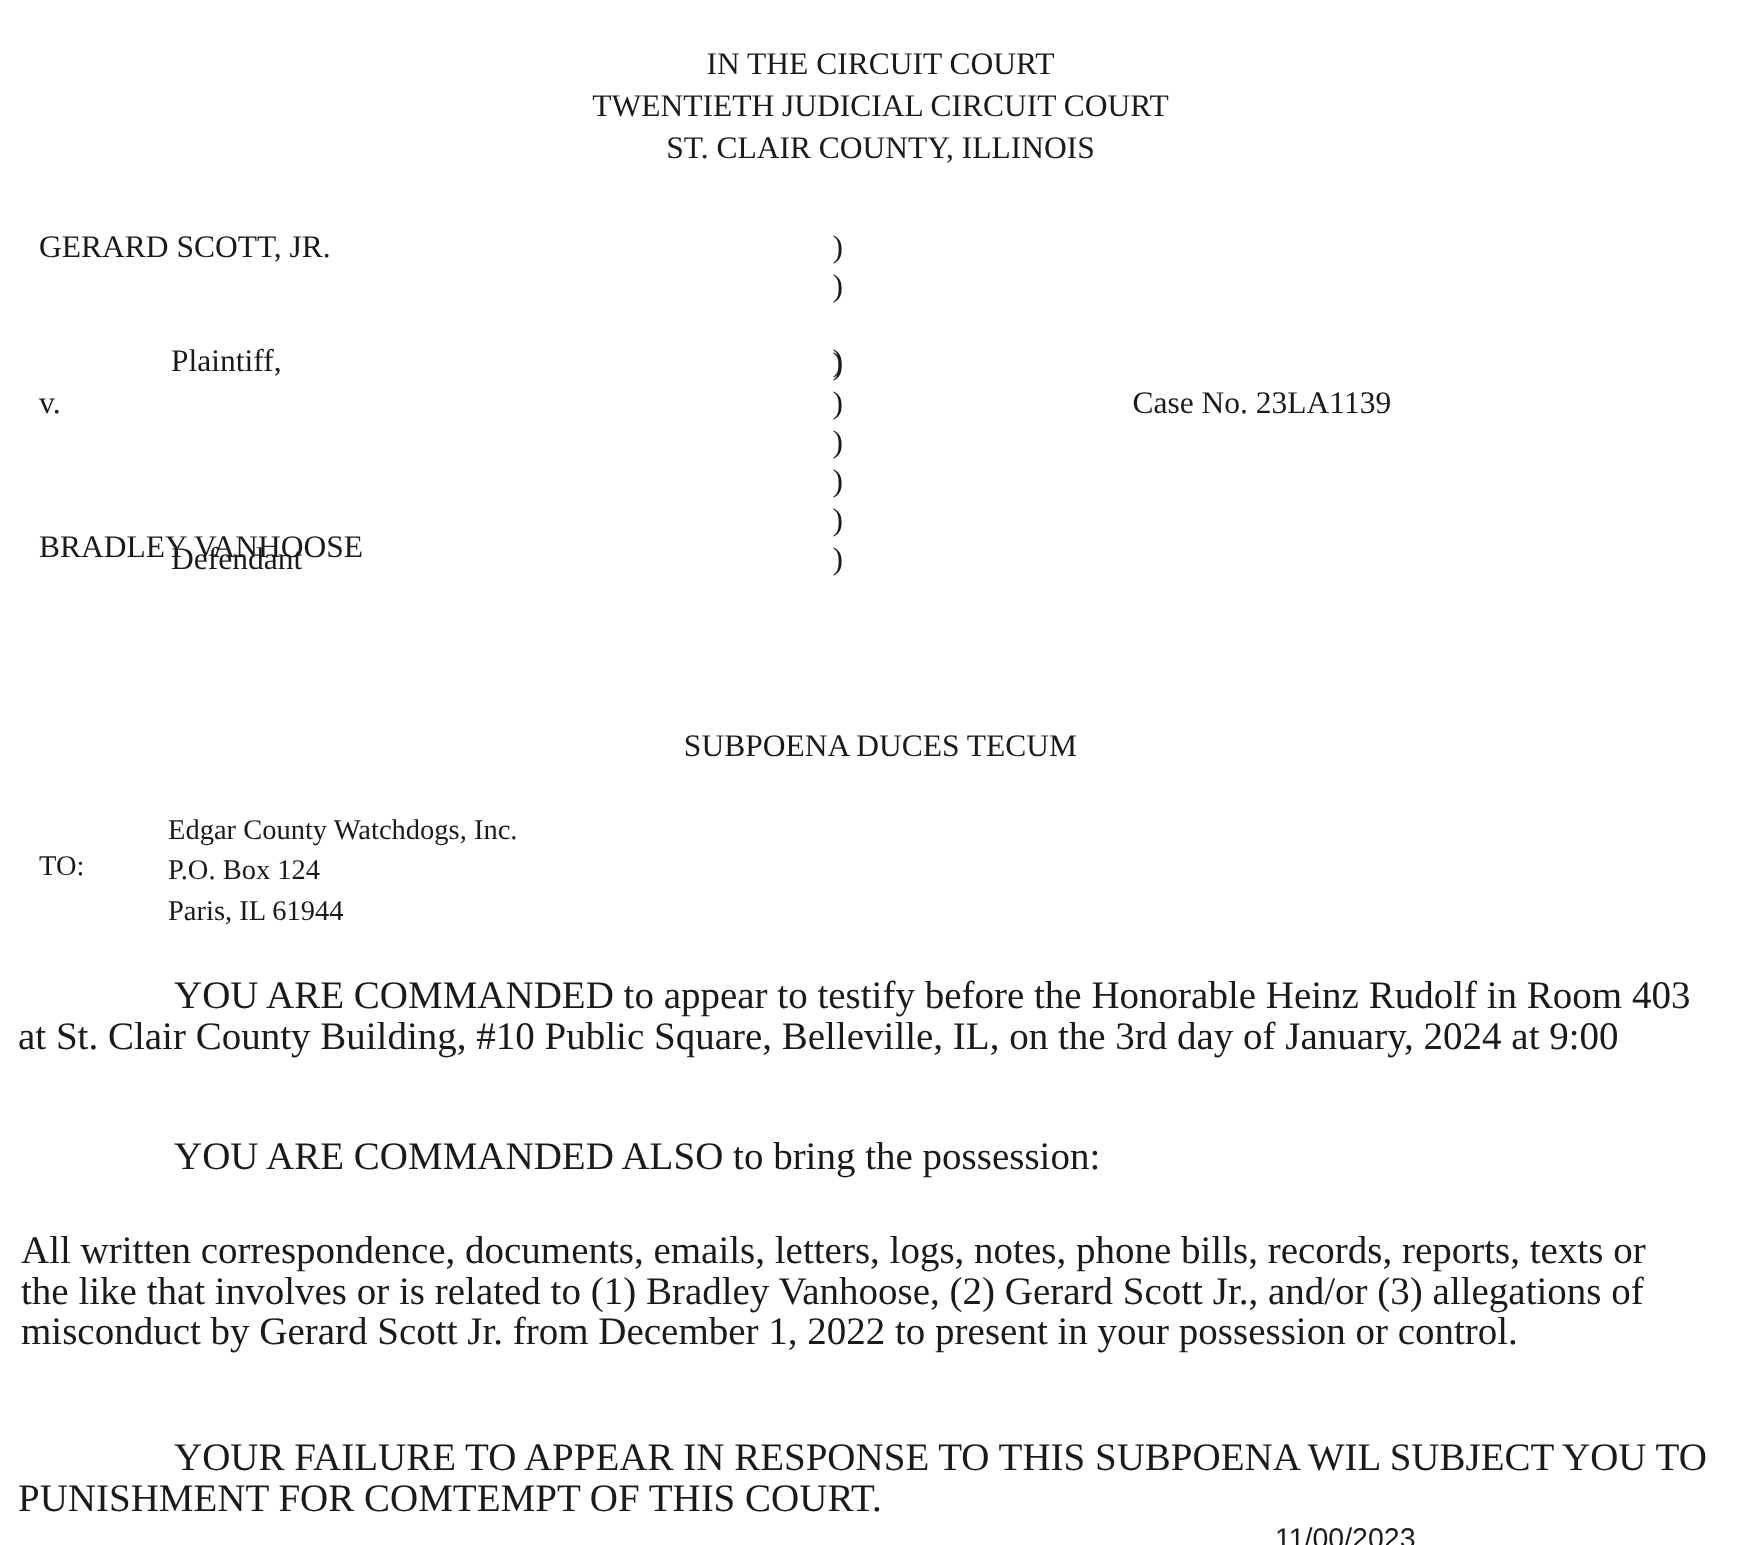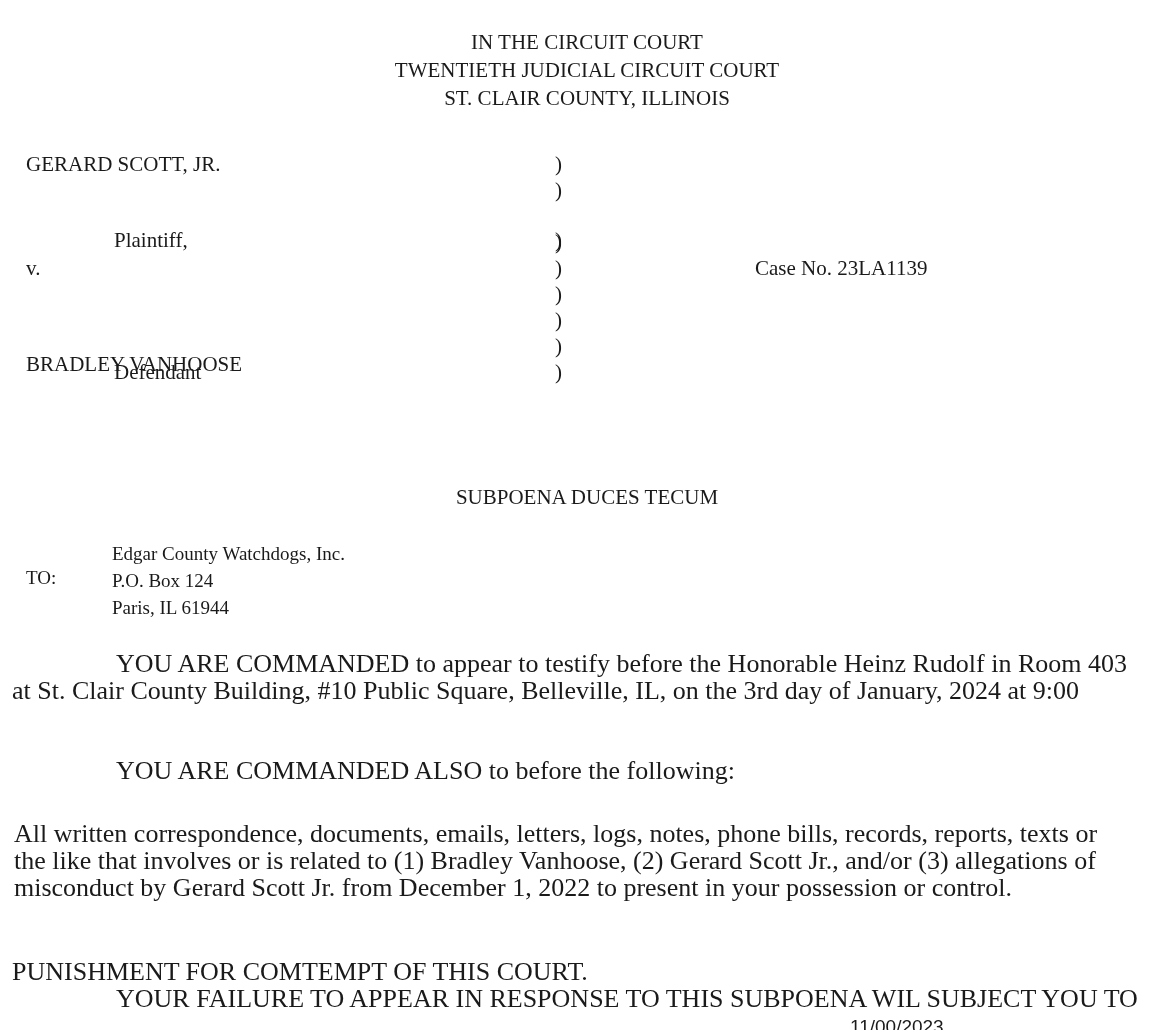--- a/index.html
+++ b/index.html
@@ -163,29 +163,29 @@
       <div>Paris, IL 61944</div>
     </div>
   </div>
 
   <div class="para cmd1">
     <div class="line indent">YOU ARE COMMANDED to appear to testify before the Honorable Heinz Rudolf in Room 403</div>
     <div class="line">at St. Clair County Building, #10 Public Square, Belleville, IL, on the 3rd day of January, 2024 at 9:00</div>
   </div>
 
   <div class="para cmd2">
-    <div class="line indent">YOU ARE COMMANDED ALSO to before the following:</div>
+    <div class="line indent">YOU ARE COMMANDED ALSO to bring the possession:</div>
   </div>
 
   <div class="para items">
     <div class="line">All written correspondence, documents, emails, letters, logs, notes,  phone bills, records, reports, texts or</div>
     <div class="line">the like that involves or is related to (1) Bradley Vanhoose, (2) Gerard Scott Jr., and/or (3) allegations of</div>
     <div class="line">misconduct by Gerard Scott Jr. from December 1, 2022 to present in your possession or control.</div>
   </div>
 
   <div class="para failure">
+    <div class="line indent">YOUR FAILURE TO APPEAR IN RESPONSE TO THIS SUBPOENA WIL SUBJECT YOU TO</div>
     <div class="line">PUNISHMENT FOR COMTEMPT OF THIS COURT.</div>
-    <div class="line indent">YOUR FAILURE TO APPEAR IN RESPONSE TO THIS SUBPOENA WIL SUBJECT YOU TO</div>
   </div>
 
   <div class="sign-date">11/00/2023</div>
 
 </div>
 
 </body></html>

